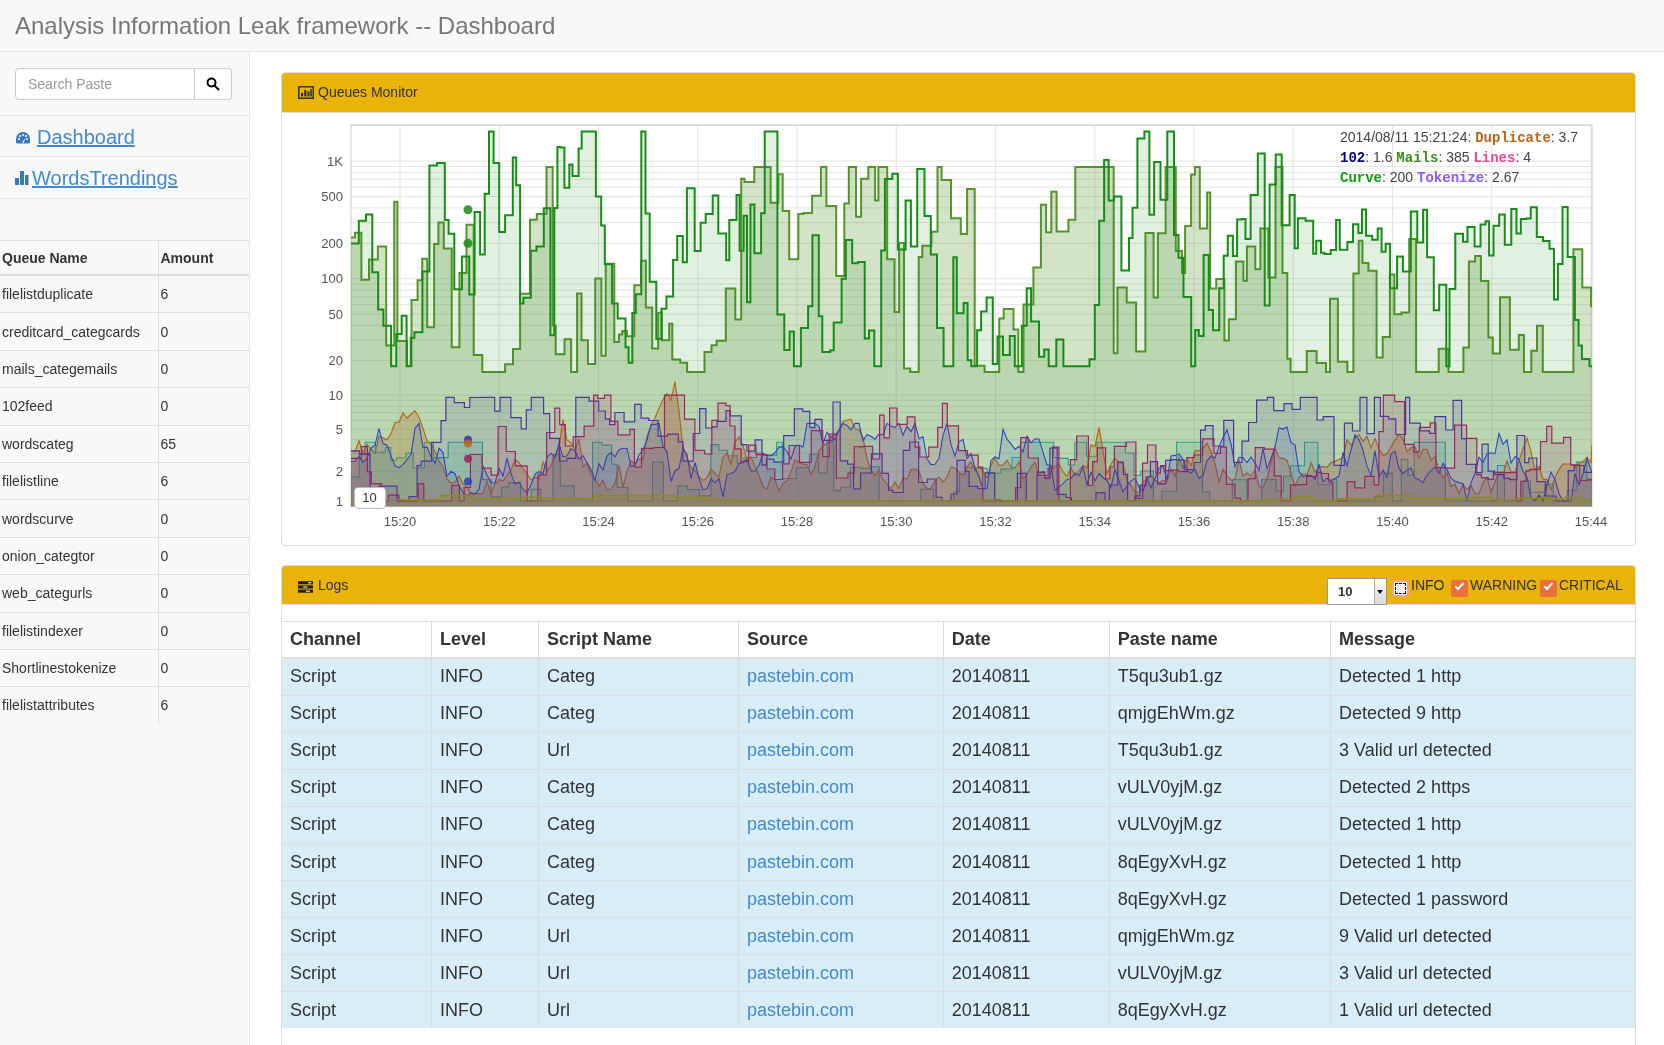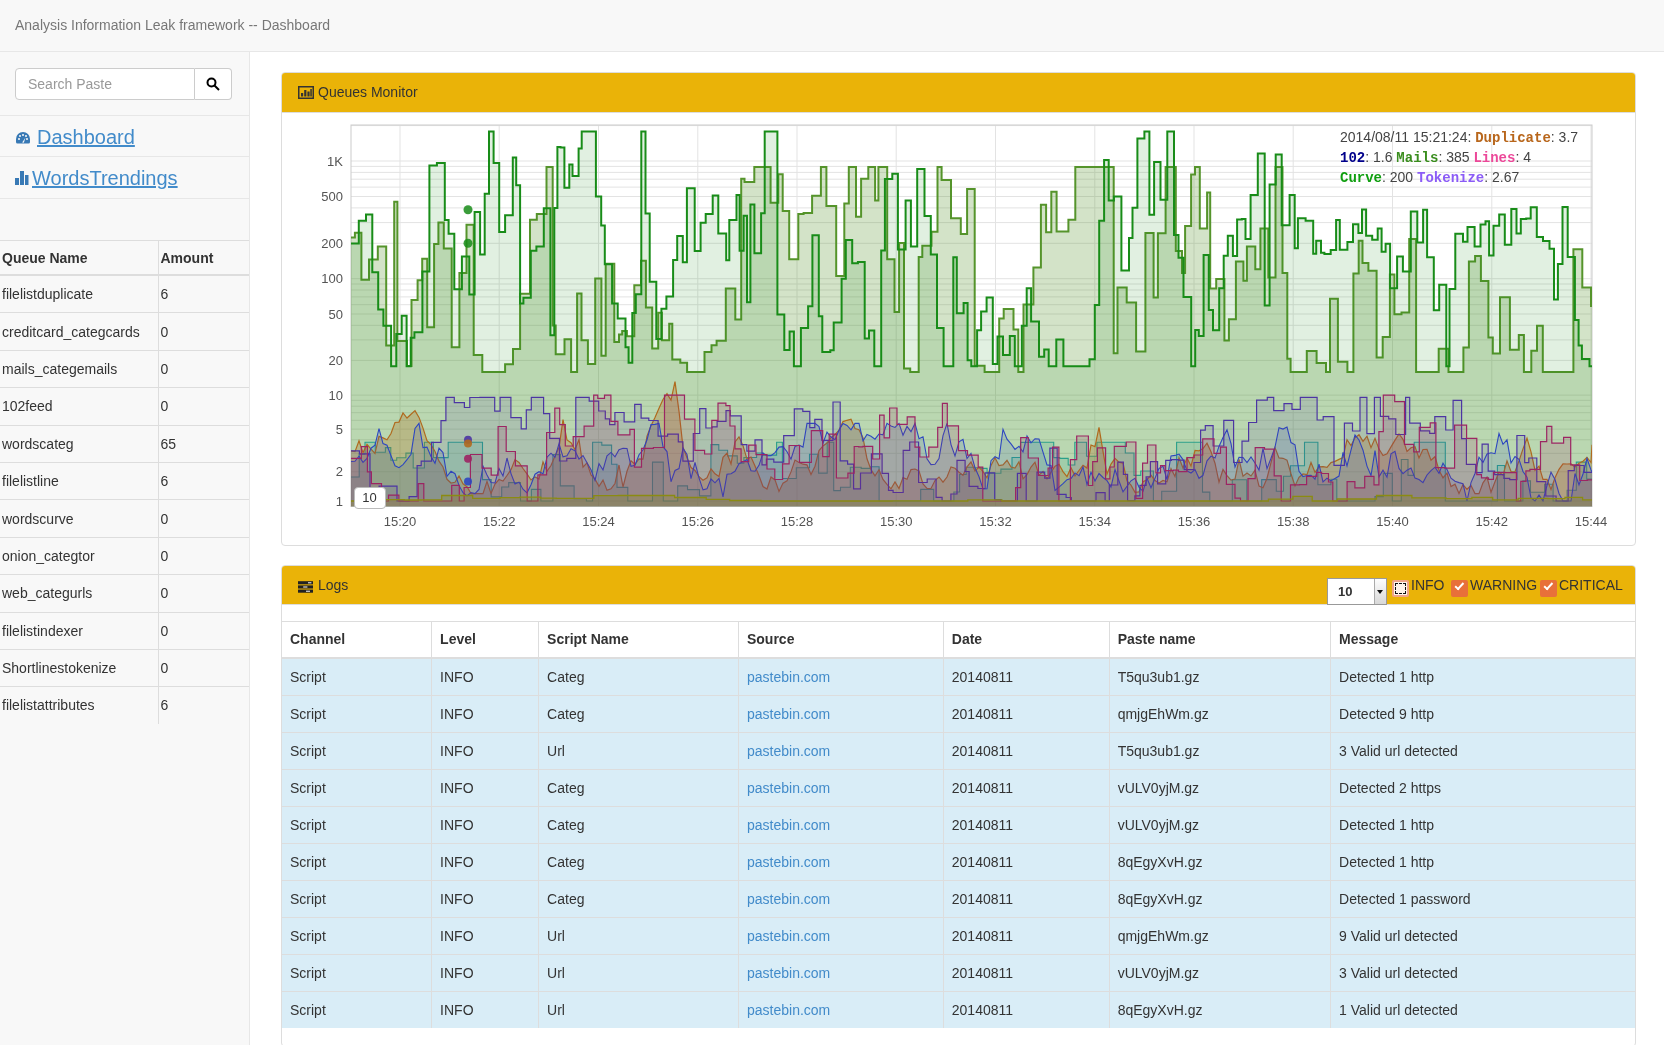--- a/index.html
+++ b/index.html
@@ -1,21 +1,21 @@
 <!DOCTYPE html>
 <html><head>
 <meta charset="utf-8">
 <style>
 * { margin:0; padding:0; box-sizing:content-box; }
 body { width:1664px; height:1045px; position:relative; background:#fff;
   font-family:"Liberation Sans", sans-serif; font-size:14px; color:#333; overflow:hidden; }
 .abs { position:absolute; }
 
 #navbar { left:0; top:0; width:1664px; height:51px; background:#f8f8f8; border-bottom:1px solid #e7e7e7; }
-#navbar .brand { position:absolute; left:15px; top:0; line-height:51px; font-size:14px; color:#777; }
+#navbar .brand { position:absolute; left:15px; top:0; line-height:51px; font-size:24px; color:#777; }
 
 #sidebar { left:0; top:52px; width:249px; height:993px; background:#f8f8f8; border-right:1px solid #e7e7e7; }
 .sep { position:absolute; left:0; width:249px; height:0; border-top:1px solid #e7e7e7; }
 
 #search { position:absolute; left:15px; top:16px; width:218px; height:32px; }
 #search input { position:absolute; left:0; top:0; width:154px; height:30px; border:1px solid #ccc;
   border-radius:4px 0 0 4px; padding:0 12px 0 12px; font-size:14px; color:#999;
   font-family:"Liberation Sans", sans-serif; background:#fff; outline:none; }
 #search .btn { position:absolute; left:180px; top:0; width:36px; height:30px; border:1px solid #ccc;
   border-left:none; border-radius:0 4px 4px 0; background:#fff; }
@@ -38,21 +38,21 @@
 #chartwrap { position:absolute; left:0px; top:40px; width:1354px; height:420px; }
 
 #legend { position:absolute; left:1058px; top:15px; width:280px; font-size:14px; line-height:19px; color:#444; }
 #legend b { font-weight:bold;font-family:Liberation Mono, monospace; }
 #tooltip { position:absolute; left:71.5px; top:373.5px; width:30px; height:20px; background:#fff;
   border:1px solid #bbb; border-radius:4px; font-size:13px; color:#333; text-align:center; line-height:20px; }
 
 #lpanel { top:565px; height:480px; }
 #lpanel .phead { height:38px; }
 #ltable { position:absolute; left:0; top:55px; width:1353px; border-collapse:collapse; table-layout:fixed;
-  font-size:14px; color:#333; }
+  font-size:18px; color:#333; }
 #ltable th, #ltable td { padding:0 8px; height:36.1px; text-align:left; overflow:hidden; white-space:nowrap; }
 #ltable th { height:34.5px; border-bottom:2px solid #ddd; border-top:1px solid #ddd; }
 #ltable th+th, #ltable td+td { border-left:1px solid #ddd; }
 #ltable td { background:#d9edf7; border-top:1px solid #ddd; }
 #ltable a { color:#428bca; text-decoration:none; }
 #sel10 { position:absolute; left:1045px; top:12px; width:58px; height:25px; border:1px solid #999;
   background:#fff; border-radius:0; font-size:13px; }
 #sel10 .num { position:absolute; left:10px; top:0; line-height:25px; font-weight:bold; color:#333; }
 #sel10 .arr { position:absolute; right:0; top:0; width:11px; height:25px; border-left:1px solid #aaa;
   background:linear-gradient(#fdfdfd,#d8d8d8); }

